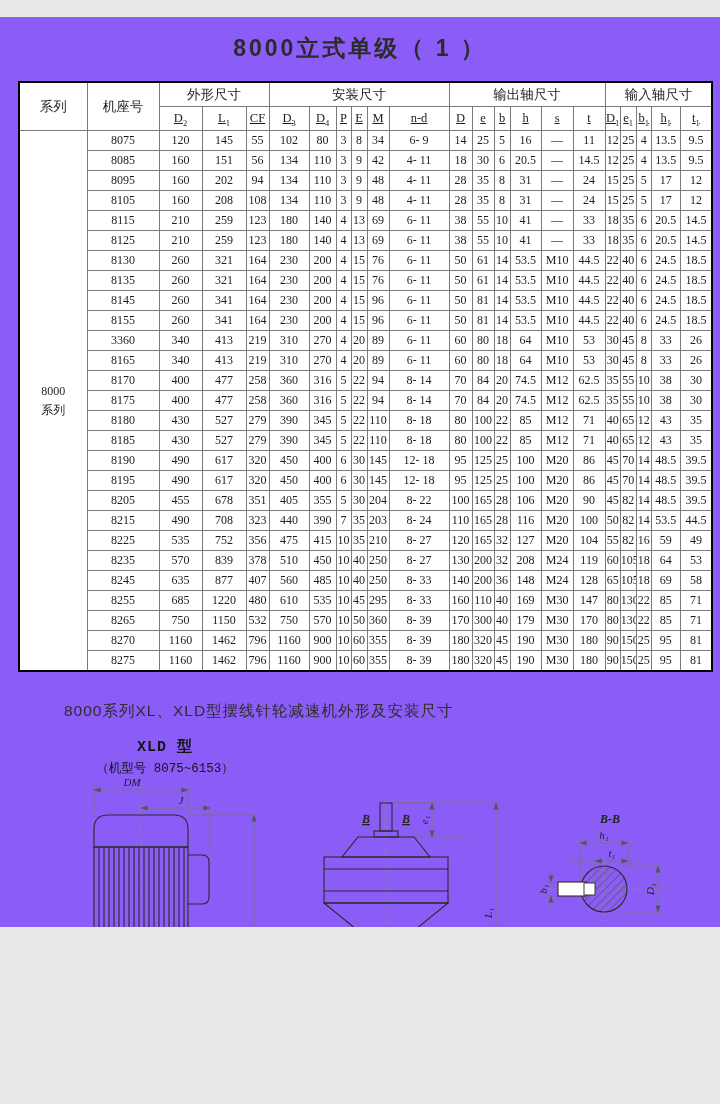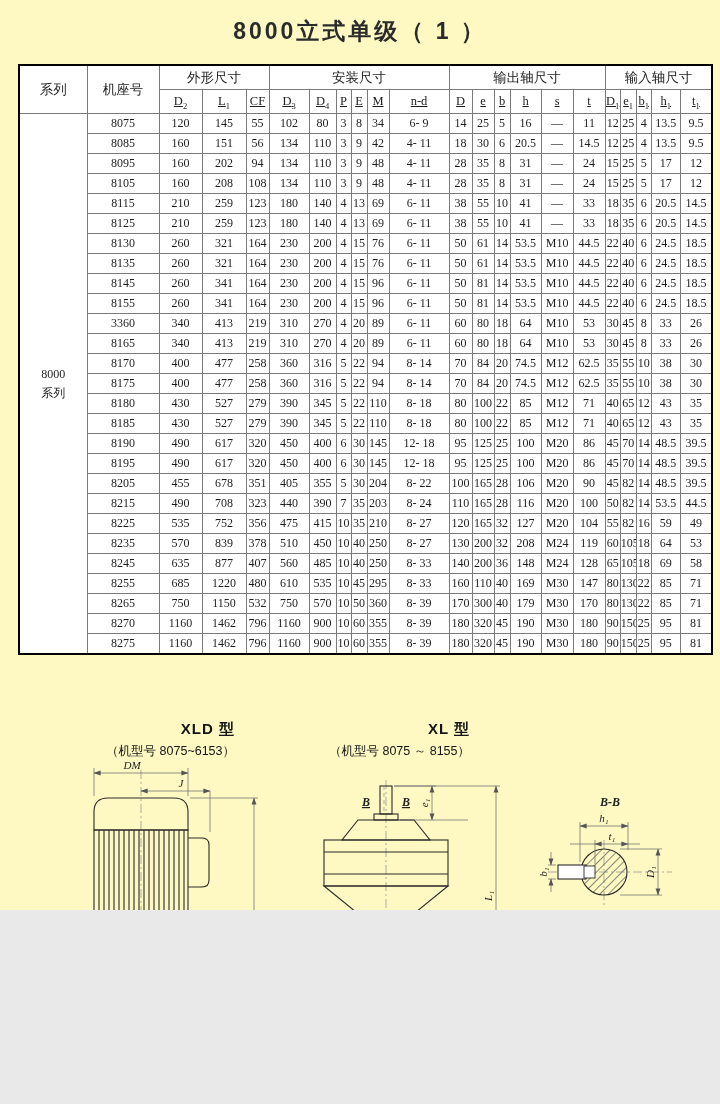--- a/index.html
+++ b/index.html
@@ -1,34 +1,34 @@
 <!DOCTYPE html>
 <html><head>
 <meta charset="utf-8">
 <style>
   html,body{margin:0;padding:0;background:#e9e9e9;}
-  .page{position:relative;width:720px;height:910px;background:#fef9c3;color:#151515;
-        font-family:"Liberation Sans",sans-serif;overflow:hidden;}
+  .page{position:relative;width:720px;height:910px;background:#8b5cf6;color:#151515;
+        font-family:"Liberation Sans",sans-serif;overflow:hidden;margin-top:17px;}
   .title{position:absolute;top:16px;left:0;width:100%;text-align:center;
          font-size:23px;font-weight:bold;letter-spacing:3px;color:#2b2b2b;}
   table.spec{position:absolute;left:18px;top:64px;width:684px;border-collapse:collapse;
              table-layout:fixed;background:#fff;border:2px solid #000000;
              font-family:"Liberation Serif","DejaVu Serif",serif;}
   table.spec th,table.spec td{border:1px solid #7a7a7a;text-align:center;padding:0;
              font-size:12px;height:19px;line-height:19px;font-weight:normal;
              white-space:nowrap;overflow:hidden;color:#1d1d1d;}
   table.spec thead tr.group th{height:23px;line-height:23px;font-size:13.5px;}
   table.spec thead tr.sub th{height:23px;line-height:23px;font-size:12.5px;text-decoration:underline;}
   table.spec thead th{font-family:"Liberation Serif","DejaVu Serif",serif;}
   table.spec sub{font-size:8.5px;line-height:0;}
   td.series-cell{font-size:13px;border-bottom:2px solid #3a3a3a;}
   td.series-cell div{line-height:19px;}
   .subtitle{position:absolute;left:64px;top:684px;font-size:15.5px;letter-spacing:1px;
             color:#2d2d2d;font-weight:500;}
-  .caption{position:absolute;text-align:right;font-family:Liberation Sans, sans-serif;}
+  .caption{position:absolute;text-align:center;font-family:Liberation Mono, monospace;}
   .caption .cap-t{font-size:15px;font-weight:bold;letter-spacing:1px;}
   .caption .cap-r{font-size:12.5px;margin-top:4px;}
   .drawing{position:absolute;}
   svg text{font-family:"Liberation Serif","DejaVu Serif",serif;font-style:italic;
            fill:#222;font-size:11px;}
   svg text.sec{font-size:12px;font-weight:bold;}
   svg .obj{stroke:#2a2a2a;fill:none;stroke-width:1.1;}
   svg .objf{stroke:#2a2a2a;fill:#fff;stroke-width:1.1;}
   svg .dim{stroke:#777;fill:none;stroke-width:0.8;}
   svg .cl{stroke:#8a8a8a;fill:none;stroke-width:0.7;stroke-dasharray:9 3 2 3;}
@@ -720,28 +720,25 @@
           <td>180</td>
           <td>90</td>
           <td>150</td>
           <td>25</td>
           <td>95</td>
           <td>81</td>
         </tr>
       </tbody>
   </table>
 
+  <div class="subtitle">8000系列XL、XLD型摆线针轮减速机外形及安装尺寸</div>
 
   <div class="caption" style="left:95px;top:720px;width:140px;">
     <div class="cap-t">XLD 型</div>
     <div class="cap-r">（机型号 8075~6153）</div>
-  </div>
-  <div class="caption" style="left:310px;top:720px;width:160px;">
-    <div class="cap-t">XL 型</div>
-    <div class="cap-r">（机型号 8075 ～ 8155）</div>
   </div>
 
   <svg class="drawing" style="left:36px;top:758px;" width="236" height="346" viewBox="0 0 236 346">
     <defs>
       <marker id="arA" viewBox="0 0 10 10" refX="9.2" refY="5" markerWidth="9" markerHeight="9" orient="auto-start-reverse">
         <path d="M0,1.6 L10,5 L0,8.4 z" fill="#555"></path>
       </marker>
     </defs>
     <line class="cl" x1="105" y1="12" x2="105" y2="320"></line>
 

